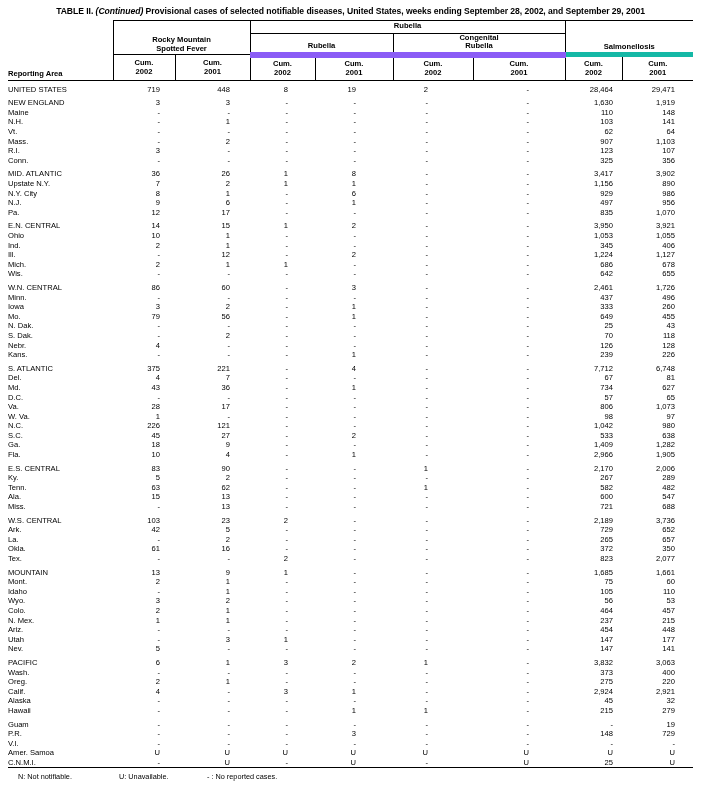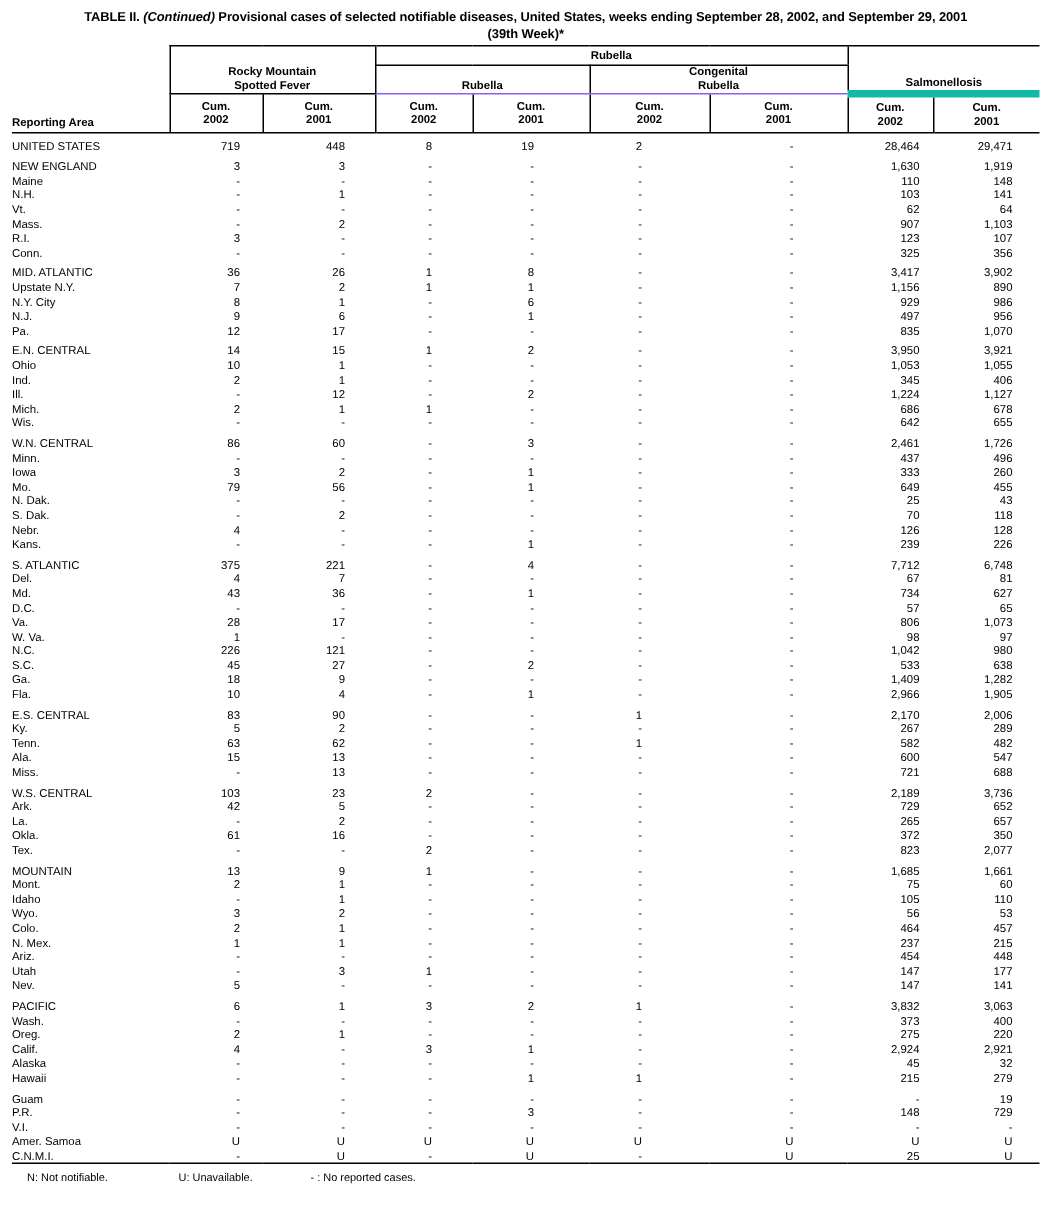--- a/index.html
+++ b/index.html
@@ -25,21 +25,21 @@
   th {
     font-size: 7.6px; font-weight: bold; padding: 0;
     vertical-align: bottom;
     white-space: pre-line; line-height: 8.6px;
   }
   th.ra-head { text-align: left; vertical-align: bottom; padding-bottom: 2px; border-bottom: 1px solid #000; }
   th.grp-top { border-top: 1px solid #000; }
   th.rmsf  { border-left: 1px solid #000; border-bottom: 1px solid #000; padding-bottom: 1px; }
   th.super { border-left: 1px solid #000; border-bottom: 1px solid #000; height: 13px; vertical-align: middle; }
   th.salm  { border-left: 1px solid #000; border-bottom: 5px solid #14b8a6; padding-bottom: 1px; }
-  tr.h2 th { border-bottom: 1px solid #8b5cf6; padding-bottom: 1px; height: 19px; }
+  tr.h2 th { border-bottom: 6px solid #8b5cf6; padding-bottom: 1px; height: 19px; }
   th.rub   { border-left: 1px solid #000; }
   th.cong  { border-left: 1px solid #000; }
   tr.h3 th.cum {
     border-left: 1px solid #000; border-bottom: 1px solid #000;
     height: 26px; vertical-align: middle;
   }
 
   td { font-size: 7.6px; line-height: 9.6px; padding: 0; white-space: nowrap; }
   td.c0 { text-align: left; }
   td.c1 { text-align: right; padding-right: 15px; }
@@ -57,21 +57,20 @@
   .fn-seg2 { display: inline-block; width: 88px; }
   .fn-line2 { padding-left: 4px; }
 </style>
 </head>
 <body>
 
 <div class="page">
 
   <div class="title-block">
     <div class="title-line"><span>TABLE II.</span> <em>(Continued)</em> <span>Provisional cases of selected notifiable diseases, United States, weeks ending September 28, 2002, and September 29, 2001</span></div>
-    <div class="title-line">(39th Week)*</div>
   </div>
 
   <table class="report">
     <colgroup>
       <col style="width:105px">
         <col style="width:62px">
         <col style="width:75px">
       <col style="width:65px">
         <col style="width:78px">
         <col style="width:80px">

